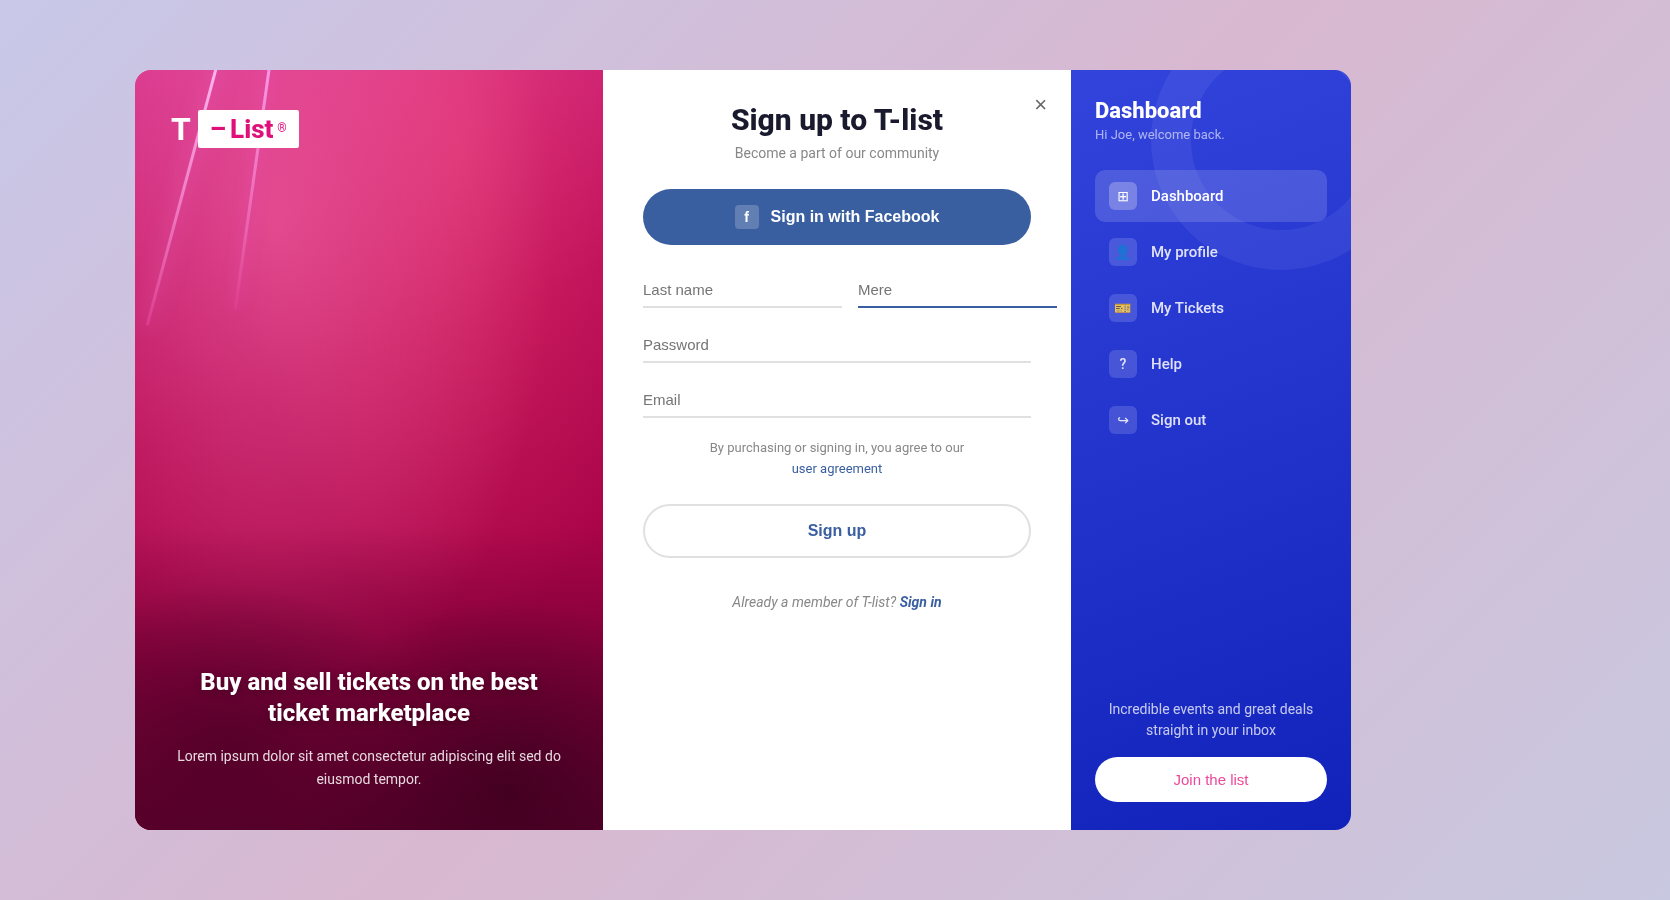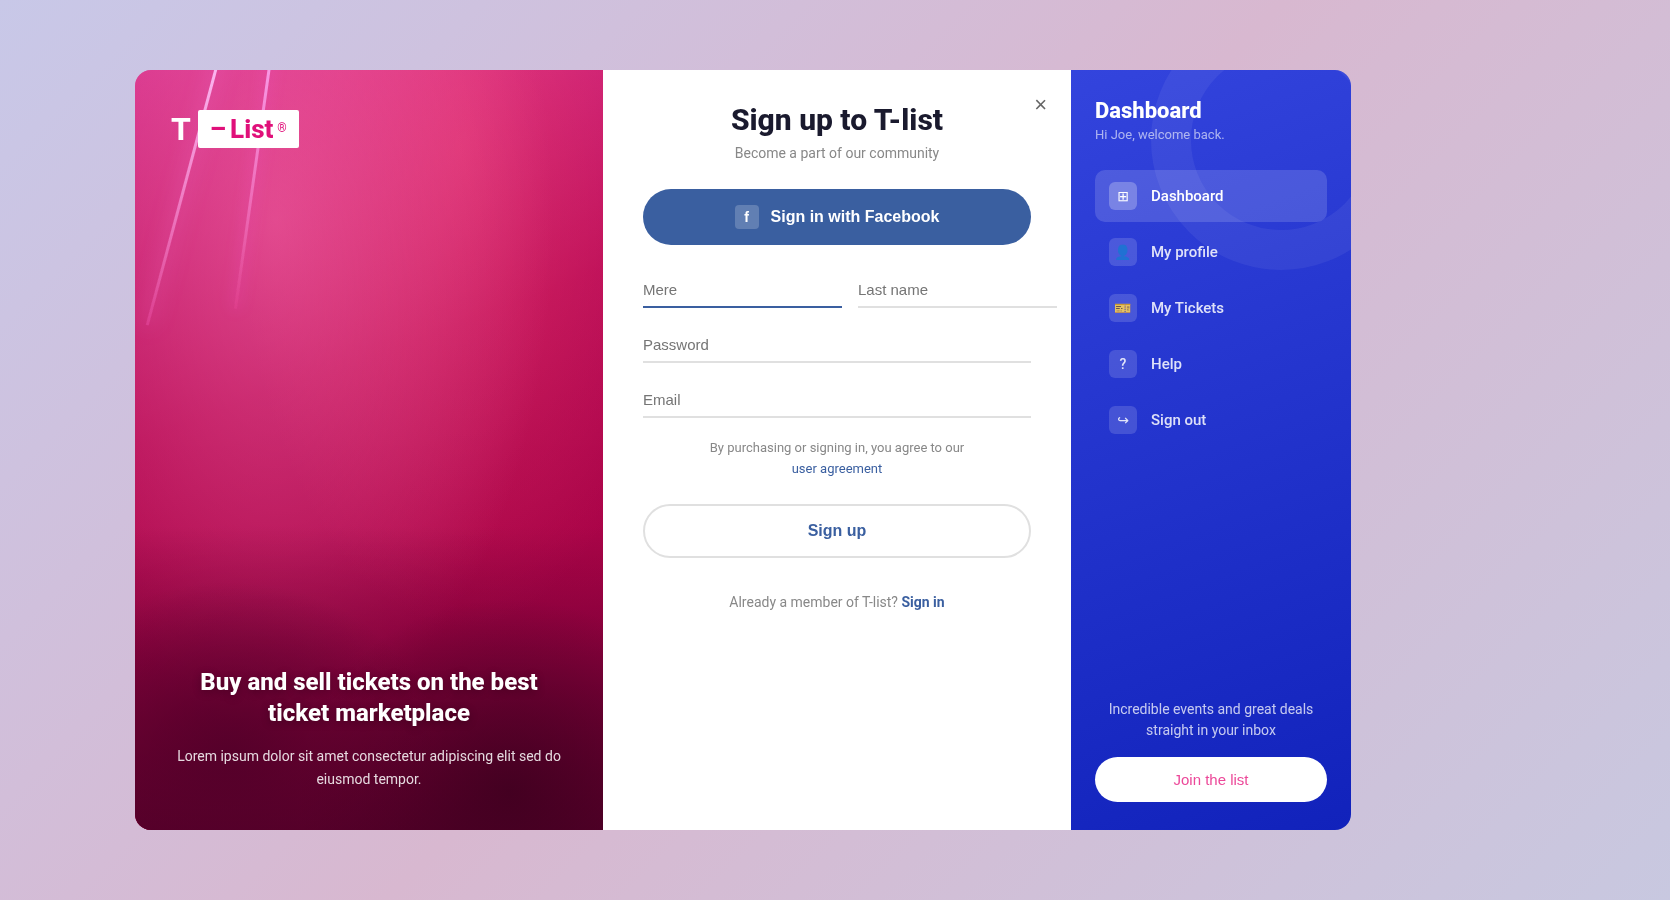--- a/index.html
+++ b/index.html
@@ -274,20 +274,21 @@
       font-size: 16px;
       font-weight: 700;
       cursor: pointer;
       margin-bottom: 36px;
     }
 
     .signin-text {
       font-size: 14px;
       color: #888;
       text-align: right;
+      font-style: italic;
     }
 
     .signin-link {
       color: #3a5fa0;
       font-weight: 700;
       text-decoration: none;
     }
 
     
     .right-panel {
@@ -422,24 +423,24 @@
 
     <button class="facebook-btn">
       <div class="facebook-icon">
         <span>f</span>
       </div>
       <span>Sign in with Facebook</span>
     </button>
 
     <div class="form-row">
       <div class="form-group">
+        <input class="form-input" type="text" value="" placeholder="Last name" style="">
+      </div>
+      <div class="form-group">
         <input class="form-input active-border" type="text" value="" placeholder="Mere" style="">
-      </div>
-      <div class="form-group">
-        <input class="form-input" type="text" value="" placeholder="Last name" style="">
       </div>
     </div>
 
     <div class="form-group-full">
       <input class="form-input" type="password" value="" placeholder="Password" style="">
     </div>
 
     <div class="form-group-full">
       <input class="form-input" type="email" value="" placeholder="Email" style="">
     </div>

